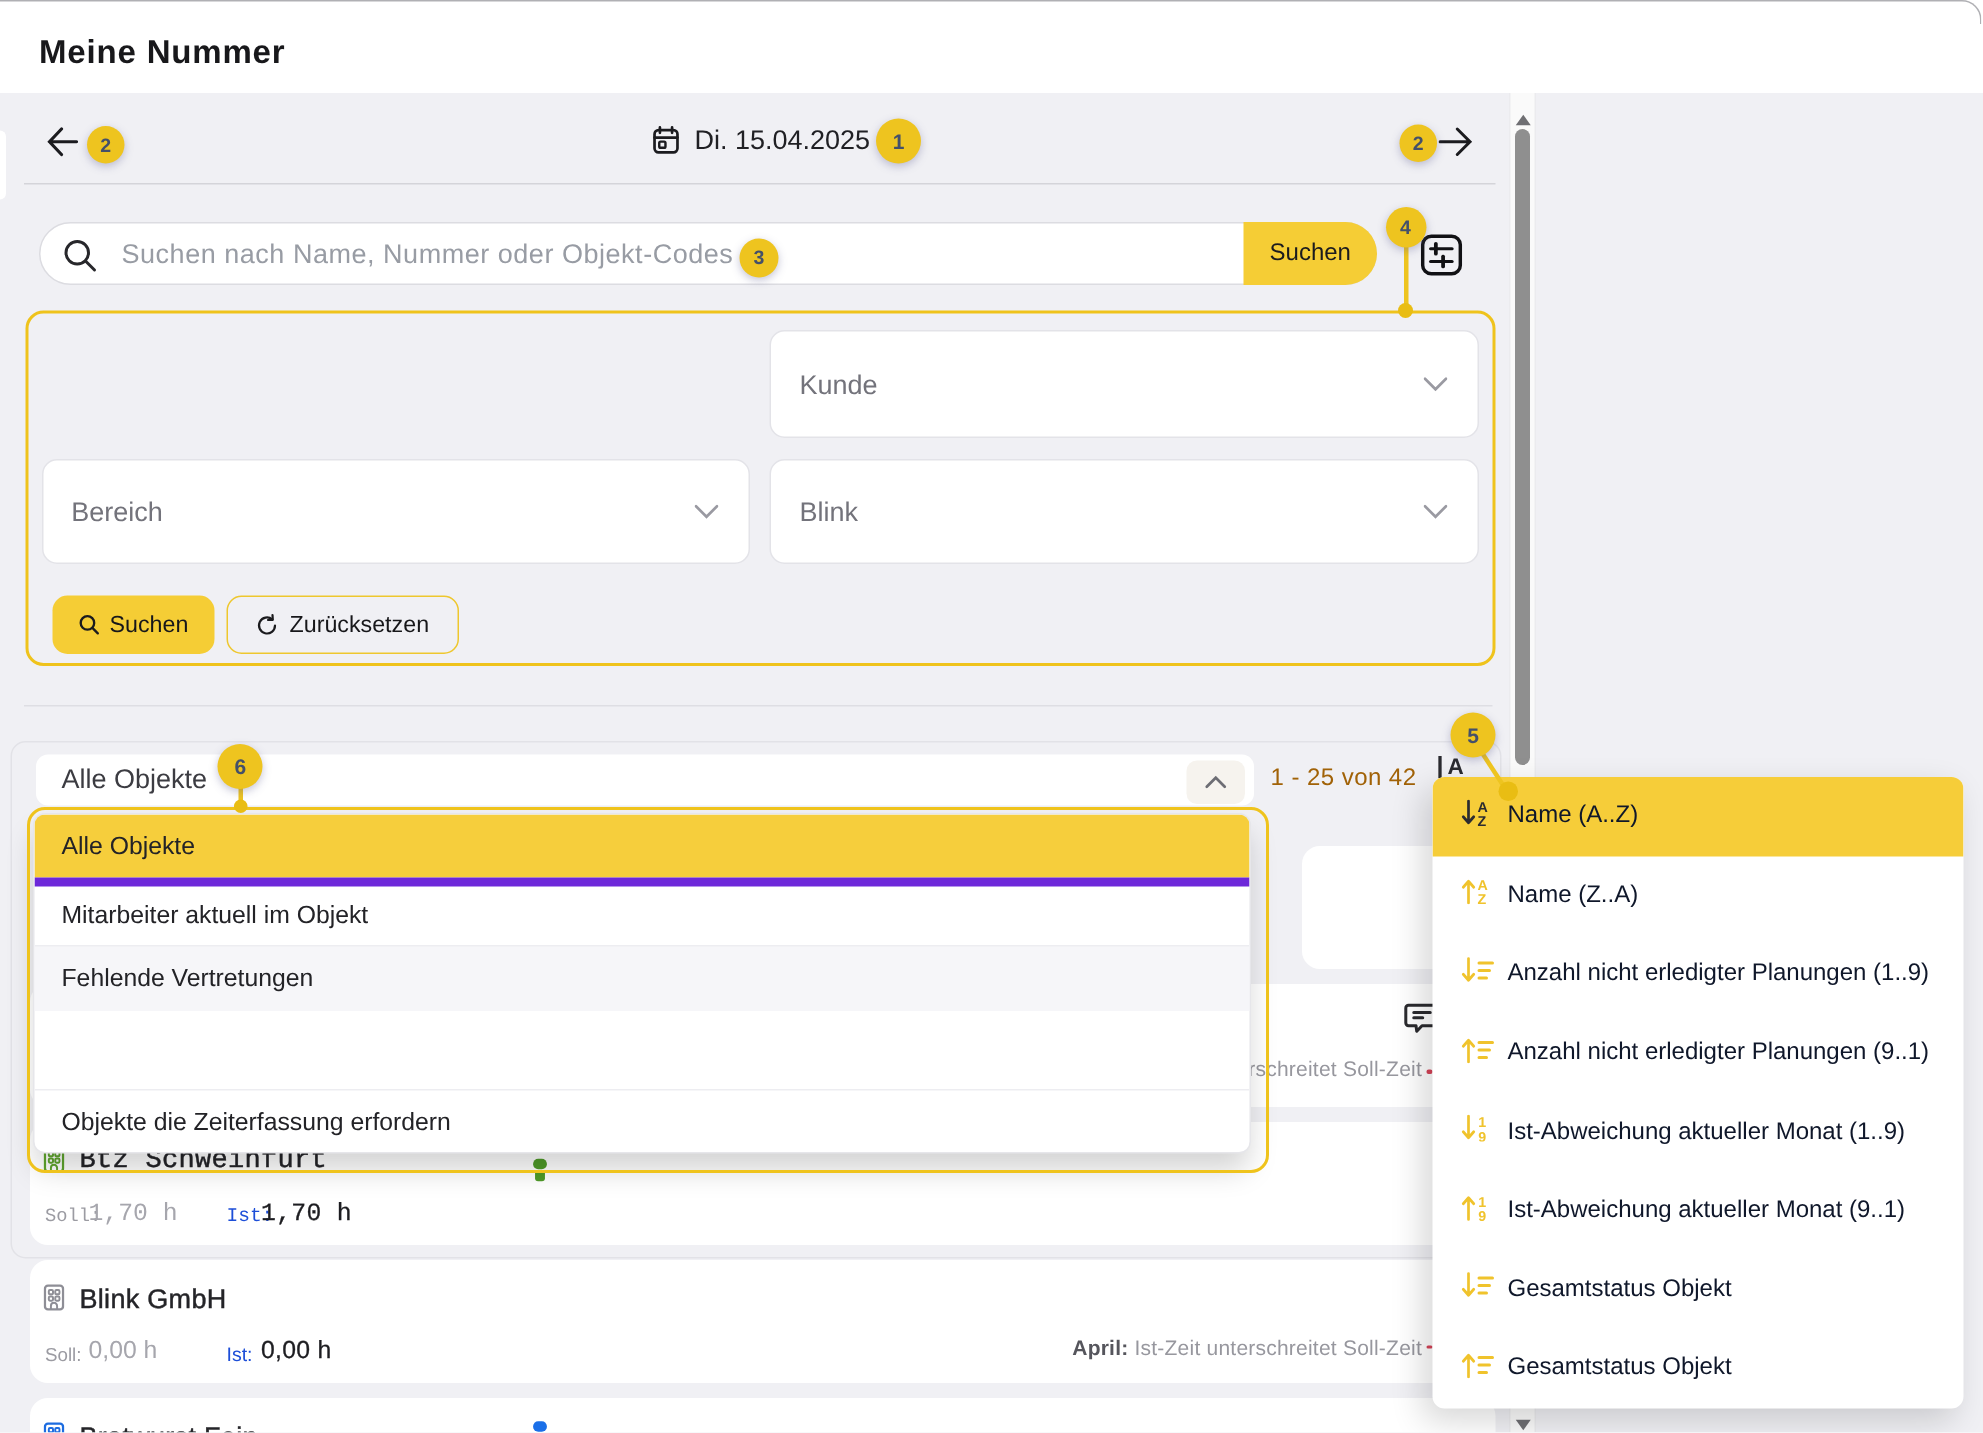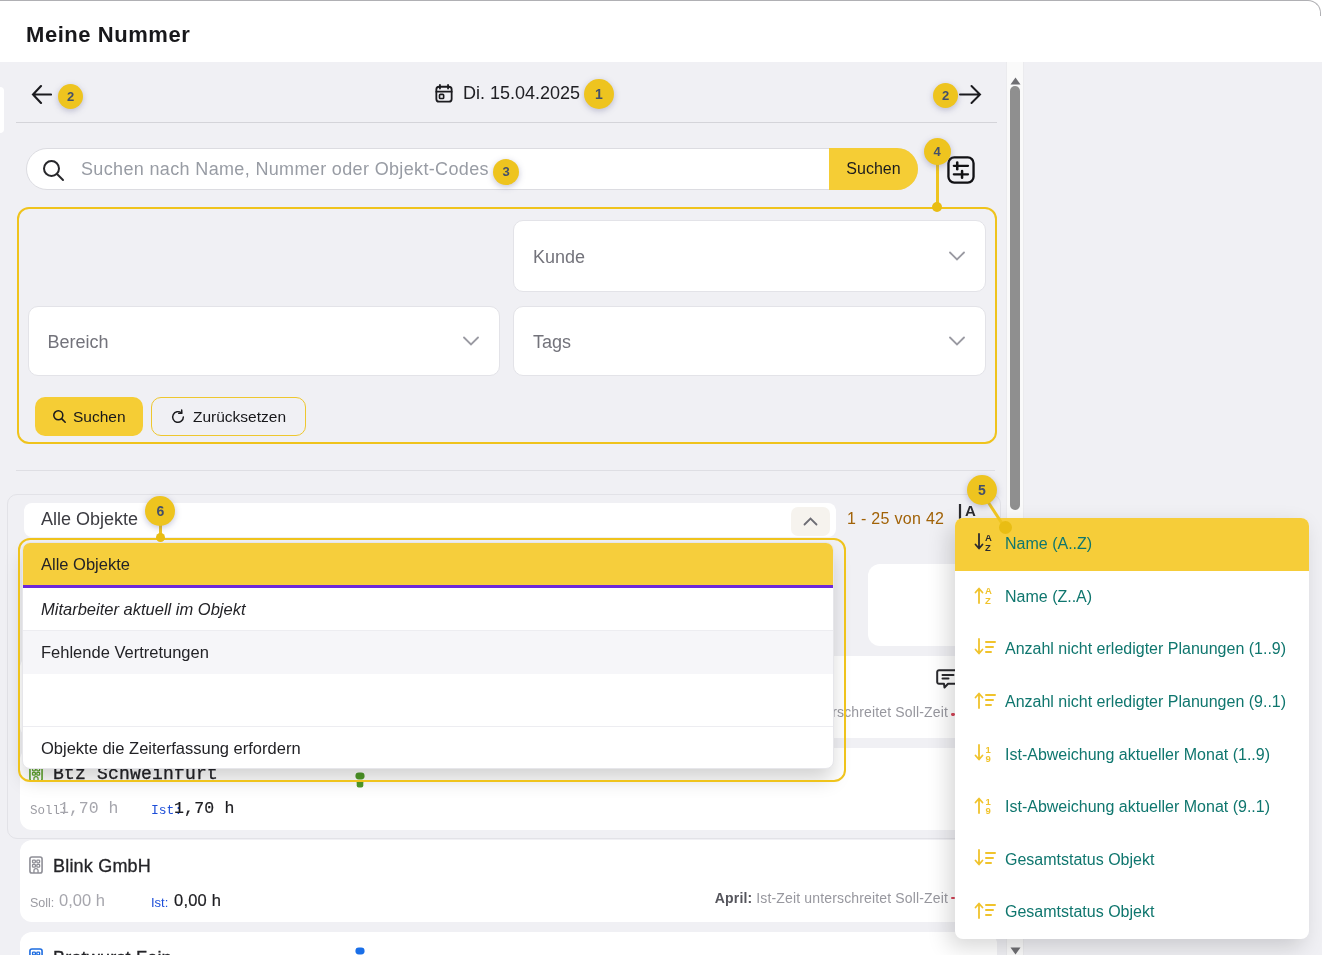--- a/index.html
+++ b/index.html
@@ -57,33 +57,33 @@
   .sollv { position:absolute; left:39px; font-size:16.5px; color:#a6a6ad; }
   .istl { position:absolute; left:131px; font-size:13px; color:#1d4ed8; }
   .istv { position:absolute; left:154px; font-size:16.5px; font-weight:500; color:#1d1d21; -webkit-text-stroke:0.2px #1d1d21; letter-spacing:0.2px; }
   .april { position:absolute; font-size:14px; letter-spacing:0.15px; color:#97979e; }
   .april b { color:#55555c; }
 
   
   #listbox { left:22px; top:542px; width:812px; height:226.5px; background:#ffffff; border:1px solid #e6e6ea; border-radius:8px; box-shadow:0 12px 20px -2px rgba(0,0,0,0.18); z-index:30; overflow:hidden; }
   .opt { position:absolute; left:0; width:810px; font-size:16.5px; color:#232327; display:flex; align-items:center; padding-left:18px; }
   #opt1 { top:0; height:42px; background:#f6ce3c; }
-  #opt2 { top:42px; height:45px; border-top:3px solid #6d28d9;font-style:italic; }
+  #opt2 { top:42px; height:45px; border-top:6px solid #6d28d9; }
   #opt3 { top:87px; height:44px; background:#f6f6f9; border-top:1px solid #ededf1; }
   #opt4 { top:131px; height:52px; border-top:1px solid #ededf1; }
   #opt5 { top:183px; height:43.5px; border-top:1px solid #ededf1; }
 
   
   .ann { position:absolute; border:2.5px solid #efc31c; border-radius:12px; z-index:55; }
 
   
   #sortmenu { left:955px; top:518px; width:354px; height:421px; background:#ffffff; border-radius:8px; box-shadow:-6px 8px 22px rgba(0,0,0,0.16); z-index:40; overflow:hidden; }
   .srow { position:absolute; left:0; width:354px; height:52.6px; display:flex; align-items:center; }
   .srow .sic { margin-left:19px; width:22px; }
-  .srow .stx { margin-left:9px; font-size:16px; color:#0f766e; }
+  .srow .stx { margin-left:9px; font-size:16px; color:#0f172a; }
   #srow1 { top:0; background:#f6cd39; }
 
   
   #sbtrack { left:1006px; top:62px; width:18px; height:893px; background:#fafafa; border-left:1px solid #ebebee; border-right:1px solid #ebebee; }
   #sbthumb { left:1010px; top:86px; width:10px; height:424px; background:#8f8f8f; border-radius:5px; }
 </style>
 </head>
 <body>
 <div id="page">
   <div class="abs" id="header"></div>
@@ -136,21 +136,21 @@
         <path d="M1 1.5 L8 8.5 L15 1.5" stroke="#9a9aa2" stroke-width="1.8" fill="none" stroke-linecap="round"></path>
       </svg>
   </div>
   <div class="selbox" style="left:27.5px; top:306px; width:472.5px; height:70px;">
     <span class="lbl">Bereich</span>
     <svg width="16" height="10" viewBox="0 0 16 10">
         <path d="M1 1.5 L8 8.5 L15 1.5" stroke="#9a9aa2" stroke-width="1.8" fill="none" stroke-linecap="round"></path>
       </svg>
   </div>
   <div class="selbox" style="left:513px; top:306px; width:473px; height:70px;">
-    <span class="lbl">Tags</span>
+    <span class="lbl">Blink</span>
     <svg width="16" height="10" viewBox="0 0 16 10">
         <path d="M1 1.5 L8 8.5 L15 1.5" stroke="#9a9aa2" stroke-width="1.8" fill="none" stroke-linecap="round"></path>
       </svg>
   </div>
   <div class="fbtn" id="fsuchen">
     <svg width="15" height="15" viewBox="0 0 25 25">
         <circle cx="10.5" cy="10.5" r="7.5" stroke="#1b1b1e" stroke-width="2.6" fill="none"></circle>
         <path d="M16 16 L22 22" stroke="#1b1b1e" stroke-width="2.6" stroke-linecap="round"></path>
       </svg>
     <span>Suchen</span>

